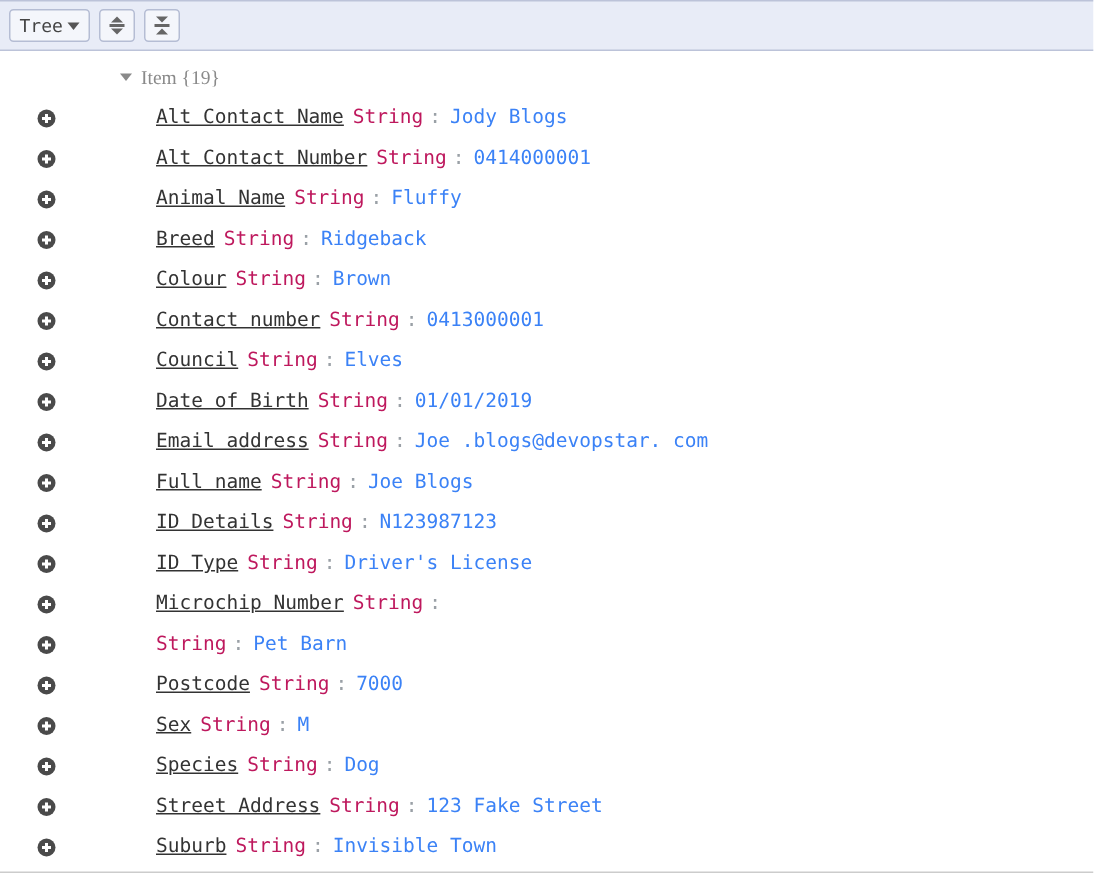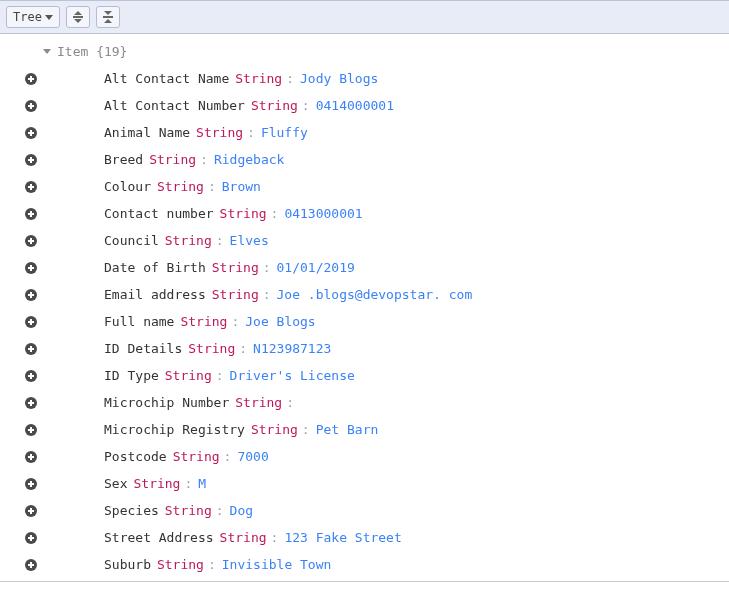--- a/index.html
+++ b/index.html
@@ -93,35 +93,36 @@
     position: absolute;
     background: #fff;
   }
   .plus-circle::before {
     left: 3px; right: 3px; top: 5px; height: 2px;
   }
   .plus-circle::after {
     top: 3px; bottom: 3px; left: 5px; width: 2px;
   }
   .header-row {
-    padding-left: 43px;
+    padding-left: 80px;
+    font-family: Liberation Serif, serif;
   }
   .header-caret {
     display: inline-block;
     width: 0; height: 0;
     border-left: 4px solid transparent;
     border-right: 4px solid transparent;
     border-top: 5px solid #8a8a8a;
     margin-right: 6px;
     vertical-align: middle;
   }
   .node-label { color: #8a8a8a; }
   .node-count { color: #8a8a8a; }
 
-  .key { color: #333; margin-right: 6px; }
+  .key { color: #333; margin-right: 6px; text-decoration: underline; }
   .type { color: #be185d; margin-right: 4px; }
   .colon { color: #9aa0a6; margin-right: 6px; }
   .val { color: #3b82f6; }
 </style>
 </head>
 <body>
 
 <div class="toolbar">
   <button class="btn">
     <span>Tree</span>
@@ -280,21 +281,20 @@
         <span style="display: inline-block; width: 18px;"></span>
         <span class="key">Microchip Number</span>
         <span class="type">String</span>
         <span class="colon">:</span>
       </div>
       <div class="row">
         <span class="gutter-icon">
           <span class="plus-circle"></span>
         </span>
         <span style="display: inline-block; width: 18px;"></span>
-        <span class="key">Microchip Registry</span>
         <span class="type">String</span>
         <span class="colon">:</span>
         <span class="val">Pet Barn</span>
       </div>
       <div class="row">
         <span class="gutter-icon">
           <span class="plus-circle"></span>
         </span>
         <span style="display: inline-block; width: 18px;"></span>
         <span class="key">Postcode</span>

